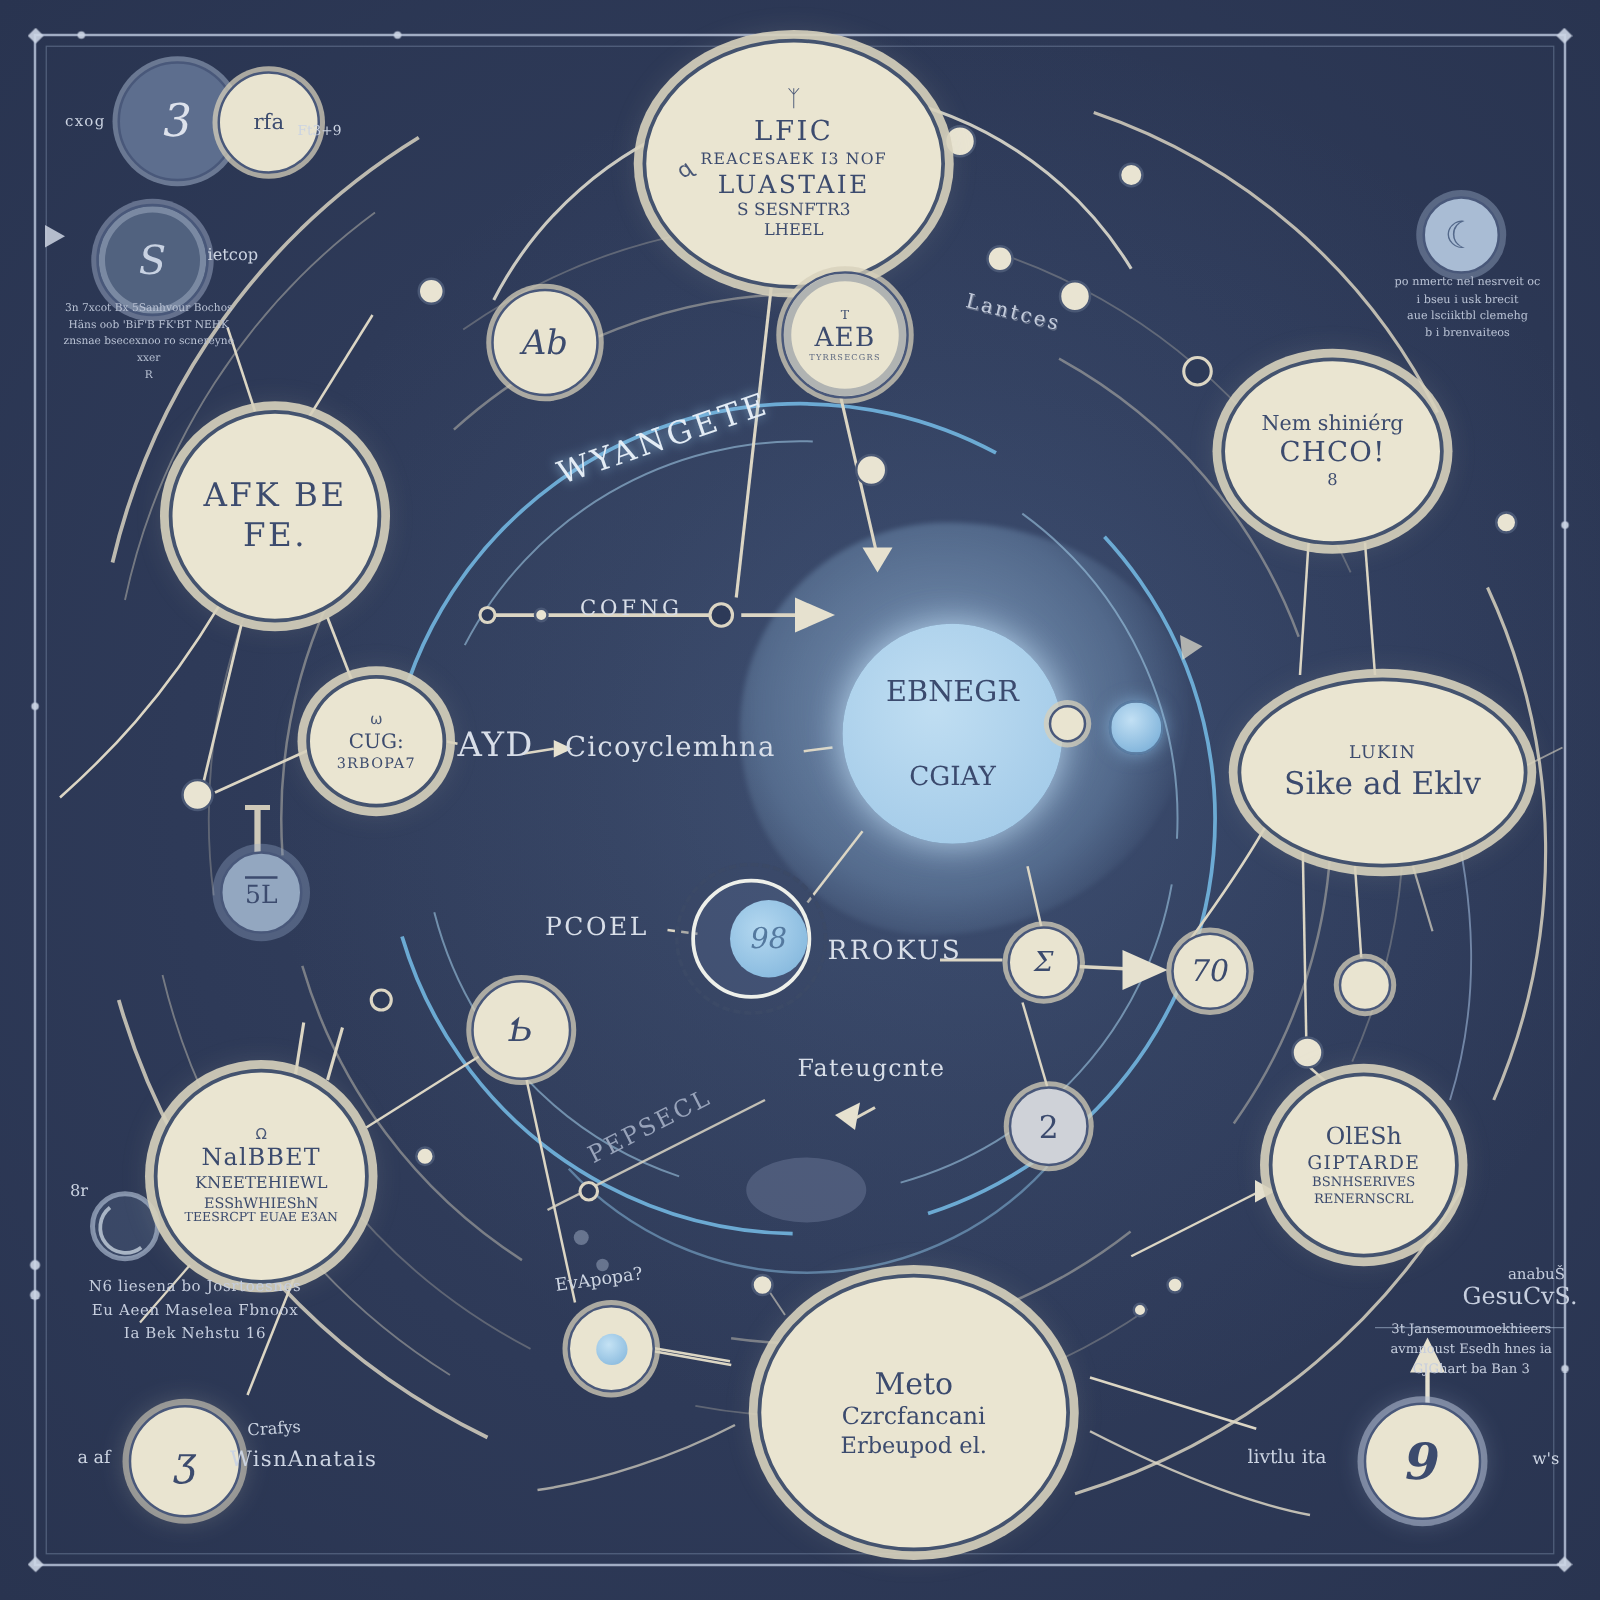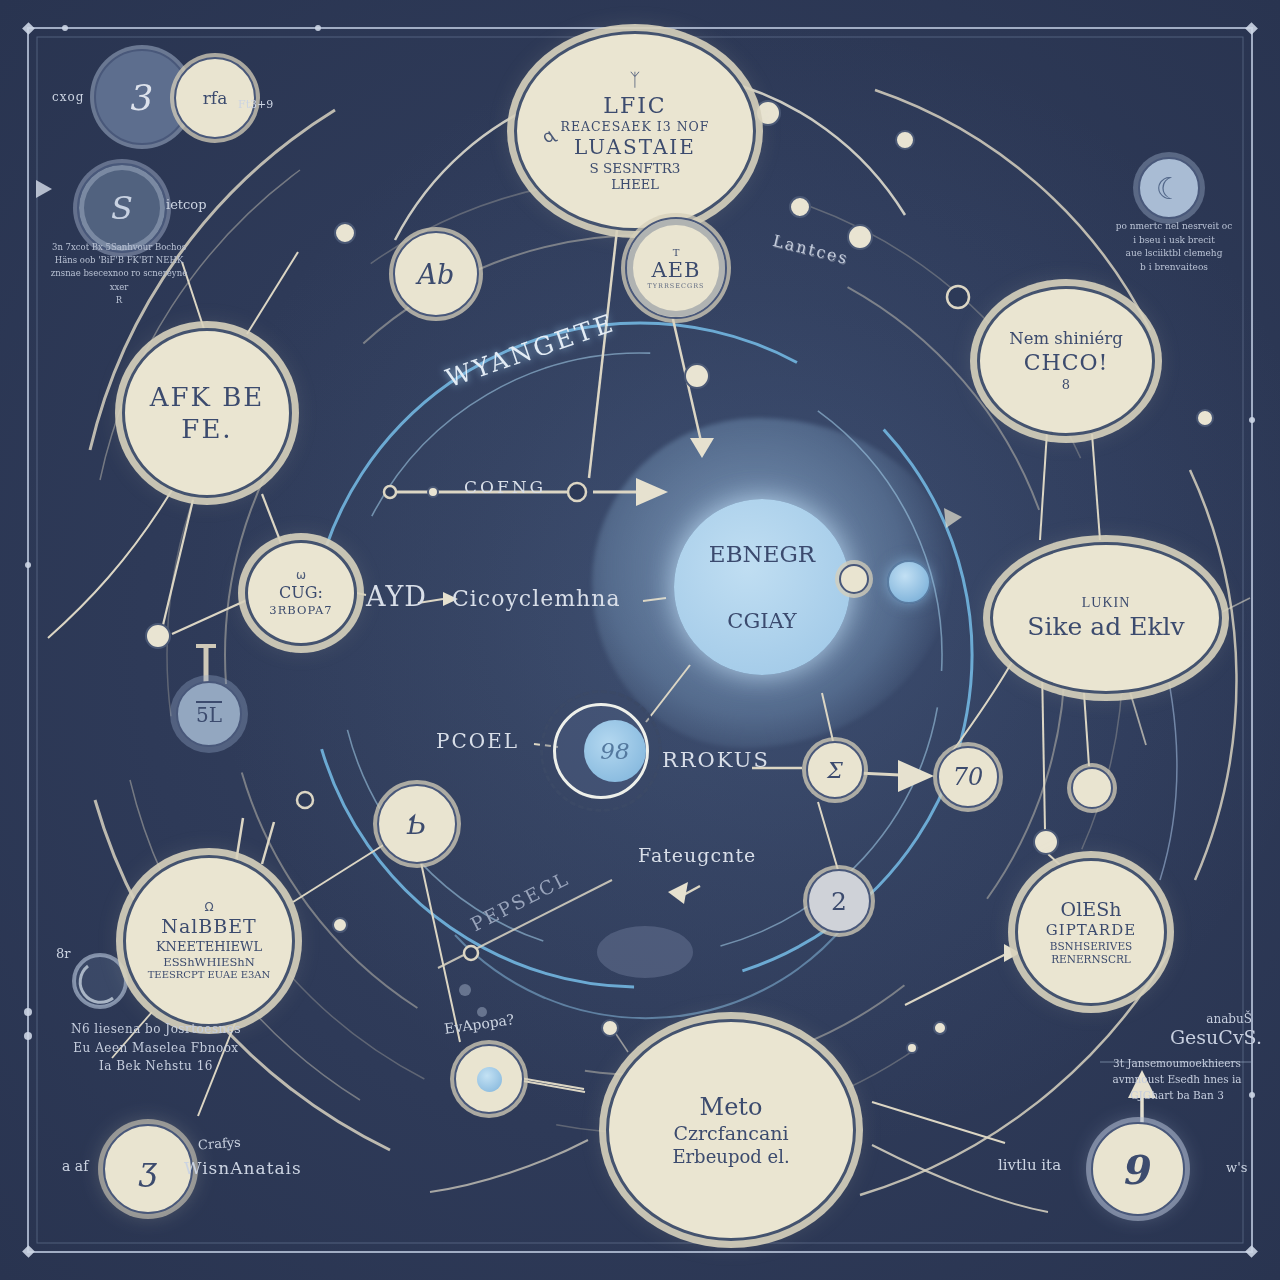--- a/index.html
+++ b/index.html
@@ -166,38 +166,38 @@
   <div class="node" style="left:514px;top:31px;width:236px;height:194px;">
     <span class="ic" style="font-size:18px;color:#4a5877;">ᛉ</span>
     <span class="ic" style="position:absolute;left:26px;top:92px;font-size:17px;transform:rotate(-35deg);color:#4a5877;">ɋ</span>
     <span style="font-size:22px;letter-spacing:2px;">LFIC</span>
     <span style="font-size:12.5px;letter-spacing:1px;">REACESAEK I3 NOF</span>
     <span style="font-size:20px;letter-spacing:2px;">LUASTAIE</span>
     <span style="font-size:13.5px;">S SESNFTR3</span>
     <span style="font-size:13px;">LHEEL</span>
   </div>
 
-  <div class="node" style="left:122px;top:328px;width:164px;height:164px;">
+  <div class="node" style="left:135px;top:328px;width:164px;height:164px;">
     <span style="font-size:26px;letter-spacing:2px;">AFK BE FE.</span>
   </div>
 
   <div class="node" style="left:245px;top:540px;width:106px;height:100px;">
     <span class="ic" style="font-size:12px;color:#4a5877;">ω</span>
     <span style="font-size:16px;">CUG:</span>
     <span style="font-size:11.5px;letter-spacing:1px;">3RBOPA7</span>
   </div>
 
   <div class="node" style="left:977px;top:286px;width:172px;height:144px;">
     <span style="font-size:16.5px;">Nem shiniérg</span>
     <span style="font-size:22px;letter-spacing:1px;">CHCO!</span>
     <span style="font-size:13px;">8</span>
   </div>
 
   <div class="node" style="left:990px;top:542px;width:226px;height:146px;">
-    <span style="font-size:14px;letter-spacing:1px;font-family:Liberation Serif, serif;">LUKIN</span>
+    <span style="font-size:14px;letter-spacing:1px;">LUKIN</span>
     <span style="font-size:25px;">Sike ad Eklv</span>
   </div>
 
   <div class="node" style="left:606px;top:1019px;width:244px;height:216px;">
     <span style="font-size:24px;">Meto</span>
     <span style="font-size:19px;">Czrcfancani</span>
     <span style="font-size:18px;">Erbeupod el.</span>
   </div>
 
   <div class="node" style="left:1015px;top:858px;width:146px;height:142px;">

